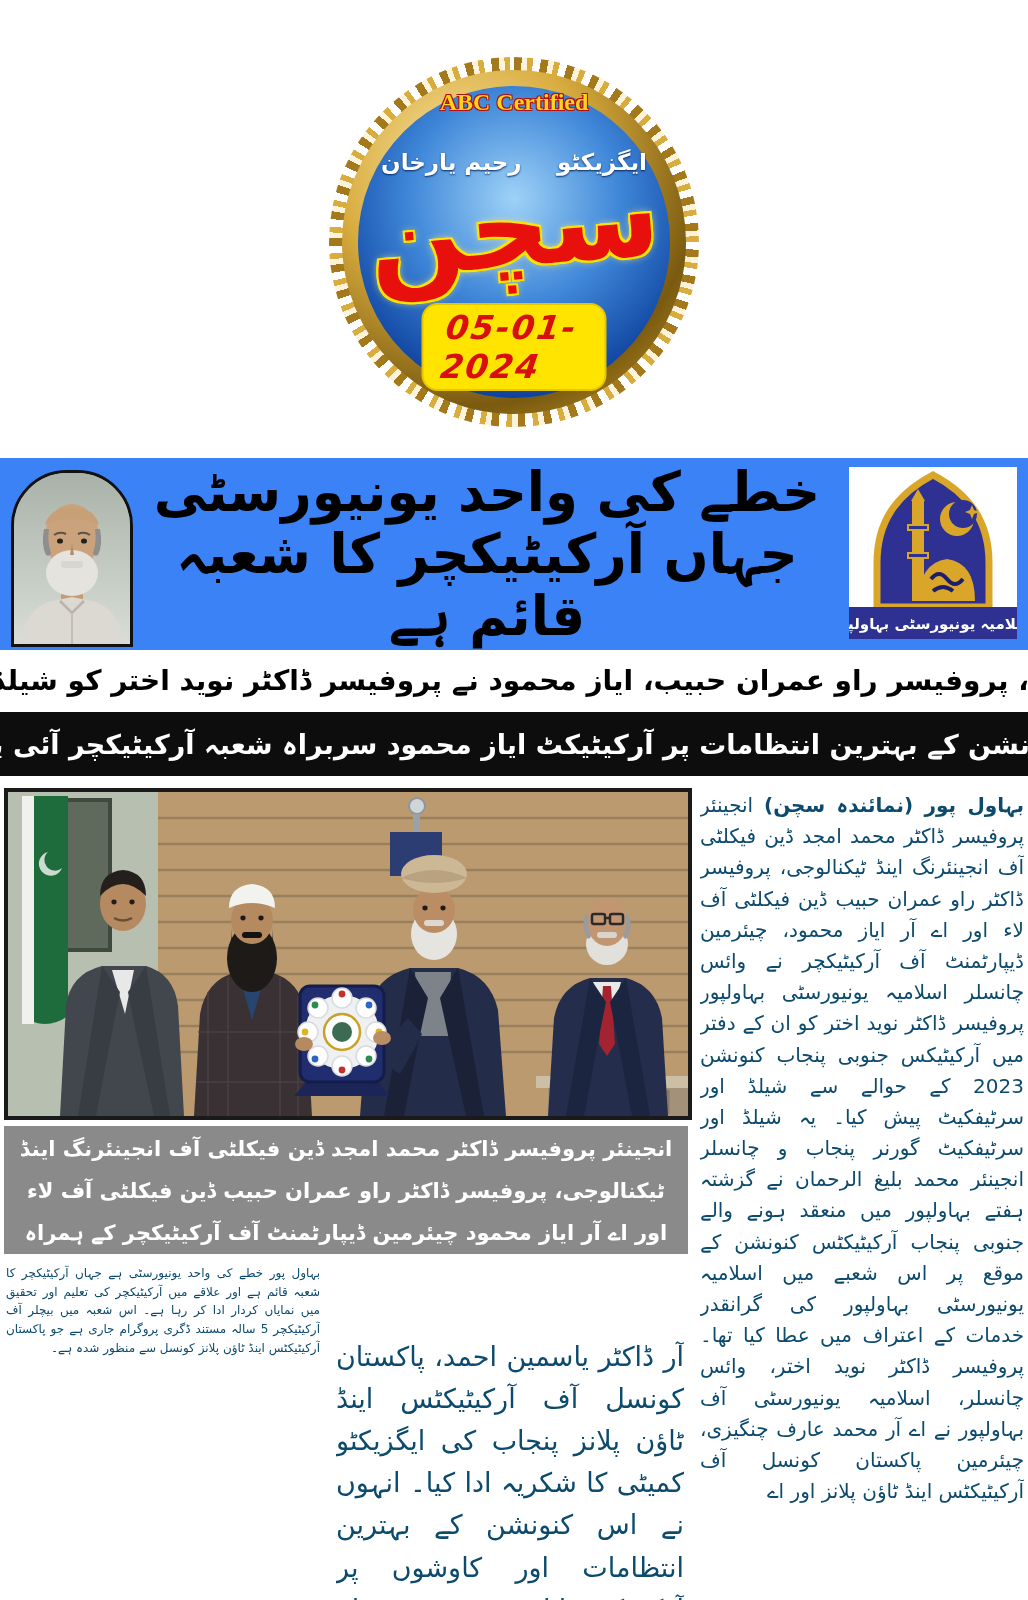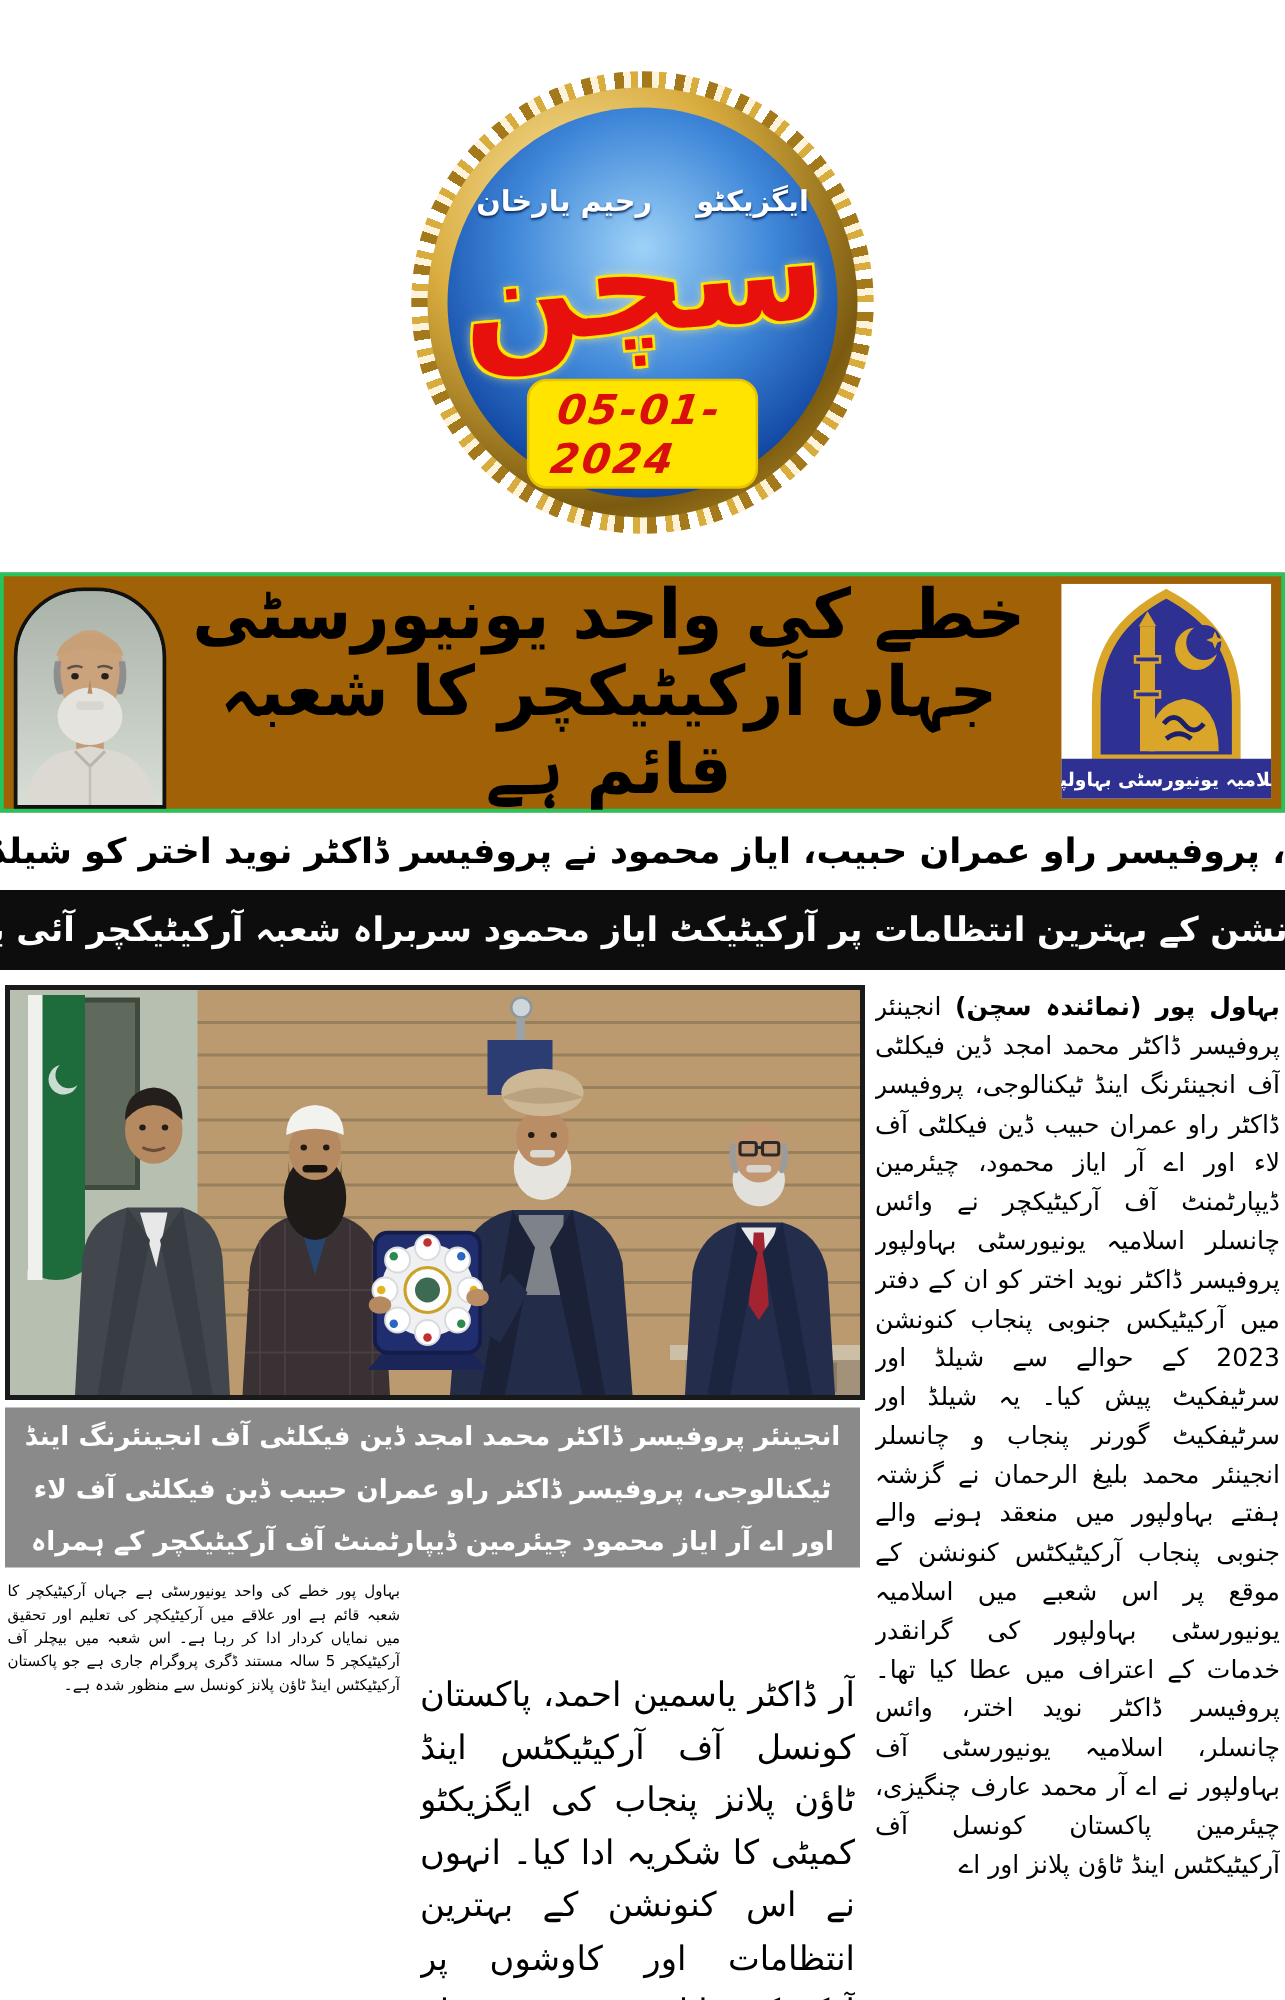--- a/index.html
+++ b/index.html
@@ -23,21 +23,21 @@
     direction:rtl;color:#ffffff;font-weight:bold;font-size:23px;text-shadow:0 1px 2px #06275e;}
   .papername{position:absolute;top:104px;width:100%;height:140px;text-align:center;
     font-size:112px;line-height:132px;font-weight:bold;color:#e8100c;transform:rotate(-5deg);
     text-shadow:2px 2px 0 #ffe400,-2px -2px 0 #ffe400,2px -2px 0 #ffe400,-2px 2px 0 #ffe400,0 0 9px #ffe97a;}
   .datepill{position:absolute;top:246px;left:50%;transform:translateX(-50%);
     background:#ffe400;border-radius:16px;padding:3px 20px;border:2px solid #e6c400;}
   .datepill span{display:inline-block;font-weight:bold;font-style:italic;font-size:33px;color:#d80f0c;
     transform:skewX(-8deg);letter-spacing:2px;}
 
   
-  .headerbox{position:absolute;left:0;top:458px;width:1022px;height:186px;border:3px solid #22c55e;background:#a16207;}
+  .headerbox{position:absolute;left:0;top:458px;width:1022px;height:186px;border:3px solid #3b82f6;background:#3b82f6;}
   .portrait{position:absolute;left:8px;top:9px;width:116px;height:171px;border:3px solid #111;
     border-radius:56px 56px 0 0;overflow:hidden;background:#b6beb4;}
   .headline{position:absolute;left:132px;right:186px;top:0;height:100%;display:flex;align-items:center;
     justify-content:center;direction:rtl;text-align:center;font-weight:bold;font-size:53px;line-height:1.12;
     color:#000;transform:scaleY(1.04);}
   .iublogo{position:absolute;right:8px;top:6px;width:168px;height:172px;}
 
   
   .subhead1{position:absolute;left:0;top:650px;width:1028px;height:60px;display:flex;align-items:center;
     justify-content:center;direction:rtl;font-weight:bold;font-size:28px;color:#000;white-space:nowrap;overflow:hidden;}
@@ -47,35 +47,36 @@
 
   
   .newsphoto{position:absolute;left:4px;top:788px;width:680px;height:324px;border:4px solid #1a1a1a;background:#bb9a70;}
 
   
   .captionbox{position:absolute;left:4px;top:1126px;width:684px;height:128px;background:#8a8a8a;
     color:#ffffff;direction:rtl;text-align:center;font-weight:bold;font-size:21px;line-height:42px;
     padding-top:2px;box-sizing:border-box;}
 
   
-  .col{position:absolute;direction:rtl;text-align:justify;color:#000000;overflow:hidden;}
+  .col{position:absolute;direction:rtl;text-align:justify;color:#0c4a6e;overflow:hidden;}
   .col-right{left:700px;top:790px;width:324px;height:808px;font-size:20px;line-height:1.56;}
   .col-middle{left:336px;top:1336px;width:348px;height:334px;font-size:27px;line-height:1.56;}
   .col-left{left:6px;top:1264px;width:314px;height:334px;font-size:12px;line-height:1.56;}
   .dateline{font-weight:bold;}
 </style>
 </head>
 <body>
 
 <div class="page">
 
   <div class="badge">
     <div class="sunburst"></div>
     <div class="goldring"></div>
     <div class="bluedisc"></div>
+    <div class="abc">ABC Certified</div>
     <div class="urdurow">
       <span>ایگزیکٹو</span>
       <span>رحیم یارخان</span>
     </div>
     <div class="papername">سچن</div>
     <div class="datepill">
       <span>05-01-2024</span>
     </div>
   </div>
 

